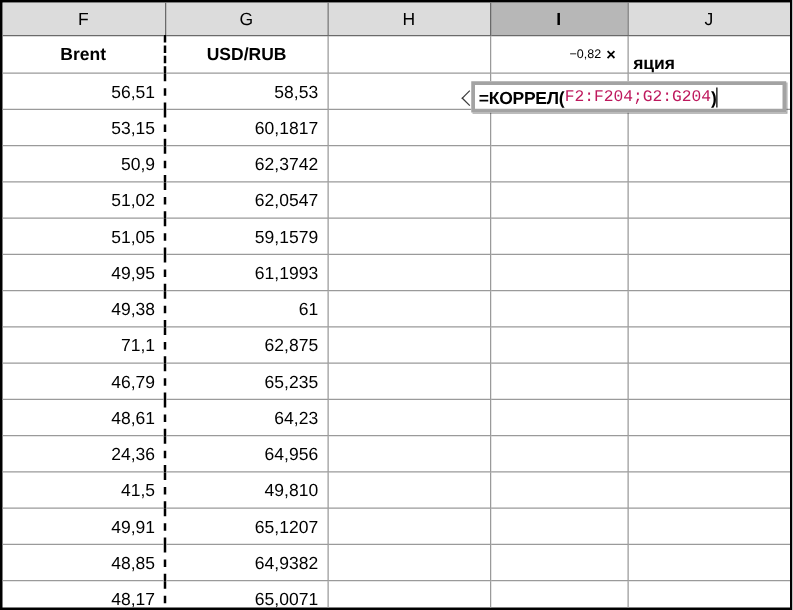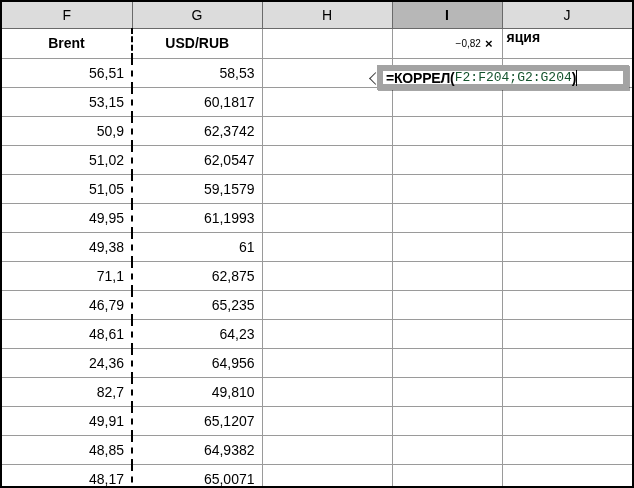--- a/index.html
+++ b/index.html
@@ -103,37 +103,37 @@
   }
 
   
   #formula-box {
     position: absolute;
     left: 375px;
     top: 63px;
     width: 252px;
     height: 25px;
     background: #ffffff;
-    border: 6px solid #a3a3a3;
+    border: 3px solid #a3a3a3;
     box-shadow: 1px 1px 0 rgba(0,0,0,0.35);
     display: flex;
     align-items: center;
     padding: 0 3px;
     box-sizing: border-box;
     font-family: "Liberation Sans", sans-serif;
     font-size: 14px;
     white-space: nowrap;
   }
   #formula-box .fx-name {
     color: #000000;
     font-weight: bold;
     letter-spacing: -0.2px;
   }
   #formula-box .fx-args {
-    color: #14532d;
+    color: #be185d;
     font-family: "Liberation Mono", monospace;
     font-size: 13px;
   }
   #formula-box .fx-paren {
     color: #000000;
     font-weight: bold;
   }
   #formula-box .caret {
     display: inline-block;
     width: 1px;
@@ -181,21 +181,21 @@
         <td>Brent</td>
         <td class="dashed-left dashed-right">USD/RUB</td>
         <td></td>
         <td>
           <div class="i2-wrap">
             <span class="i2-value">−0,82</span>
             <span class="i2-x">×</span>
           </div>
         </td>
         <td>
-          <div style="height:100%;display:flex;align-items:flex-start;padding-left:4px;box-sizing:border-box;">
+          <div style="height:100%;display:flex;align-items:flex-end;padding-left:4px;box-sizing:border-box;">
             <span class="j2-frag">яция</span>
           </div>
         </td>
       </tr>
 
       <tr class="data-row">
         <td>56,51</td>
         <td class="dashed-left dashed-right">58,53</td>
         <td></td>
         <td></td>
@@ -265,21 +265,21 @@
         <td></td>
       </tr>
       <tr class="data-row">
         <td>24,36</td>
         <td class="dashed-left dashed-right">64,956</td>
         <td></td>
         <td></td>
         <td></td>
       </tr>
       <tr class="data-row">
-        <td>82,7</td>
+        <td>41,5</td>
         <td class="dashed-left dashed-right">49,810</td>
         <td></td>
         <td></td>
         <td></td>
       </tr>
       <tr class="data-row">
         <td>49,91</td>
         <td class="dashed-left dashed-right">65,1207</td>
         <td></td>
         <td></td>

